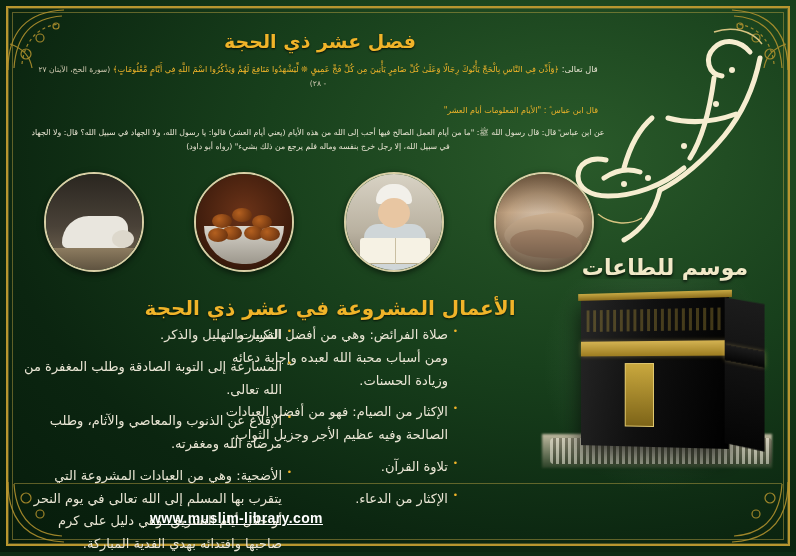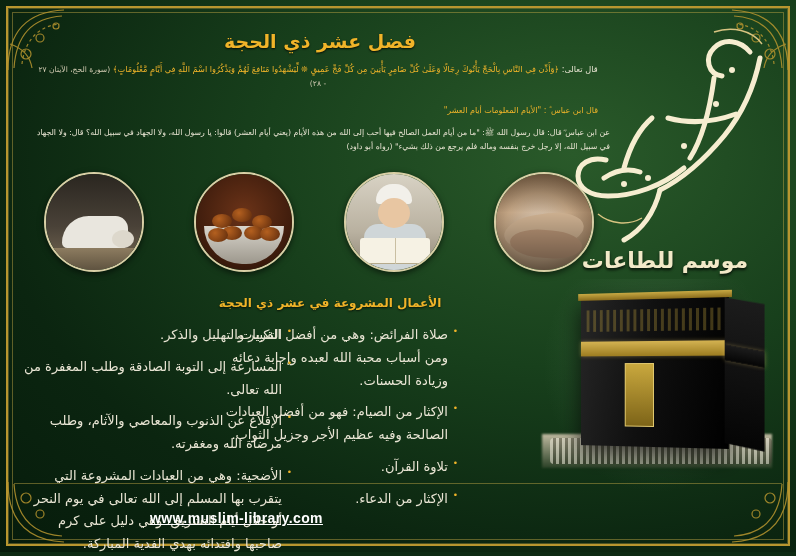--- a/index.html
+++ b/index.html
@@ -49,21 +49,21 @@
     direction:rtl;
   }
   .verse-block .gold{color:#f0b429;}
   .verse-block .small{font-size:7.6px;color:#cfc9b0;}
   .sub-note{
     position:absolute;left:38px;top:106px;width:560px;
     color:#f0b429;font-size:8px;direction:rtl;
   }
   .hadith-block{
     position:absolute;left:26px;top:126px;width:584px;
-    color:#e8e4d2;font-size:7.8px;line-height:1.8;direction:rtl;
+    color:#e8e4d2;font-size:7.8px;line-height:1.8;text-align:center;direction:rtl;
   }
 
   
   .photos{
     position:absolute;left:44px;top:172px;width:550px;height:100px;
     display:flex;justify-content:space-between;align-items:center;
   }
   .ph{
     width:96px;height:96px;border-radius:50%;
     border:2px solid #d9cfa6;
@@ -100,29 +100,29 @@
   .p4 .head{position:absolute;left:66px;top:56px;width:22px;height:18px;border-radius:50%;background:#ddd8cc;}
   .p4 .floor{position:absolute;left:0;bottom:0;width:100%;height:22px;background:linear-gradient(180deg,#8d7c60,#5f5340);}
 
   
   .calli{
     position:absolute;right:22px;top:18px;width:210px;height:250px;
     pointer-events:none;
   }
   .calli svg{width:100%;height:100%;}
   .calli-sub{
-    position:absolute;right:26px;top:248px;width:210px;text-align:center;
+    position:absolute;right:26px;top:255px;width:210px;text-align:center;
     color:#f2e9c8;font-size:22px;font-weight:bold;direction:rtl;
     text-shadow:0 2px 3px rgba(0,0,0,.75);
   }
 
   
   .section-title{
     position:absolute;left:120px;top:296px;width:420px;text-align:center;
-    color:#f0b429;font-size:12px;font-weight:bold;direction:rtl;
+    color:#f0b429;font-size:20px;font-weight:bold;direction:rtl;
     text-shadow:0 1px 2px rgba(0,0,0,.7);
   }
 
   
   .col{position:absolute;direction:rtl;color:#e9e5d4;font-size:13px;line-height:1.75;}
   .col.right{right:338px;top:324px;width:244px;text-align:right;}
   .col.left{left:24px;top:324px;width:268px;text-align:right;}
   .col li{list-style:none;margin:0 0 9px 0;padding:0 10px 0 0;position:relative;}
   .col ul{margin:0;padding:0;}
   .col li:before{

